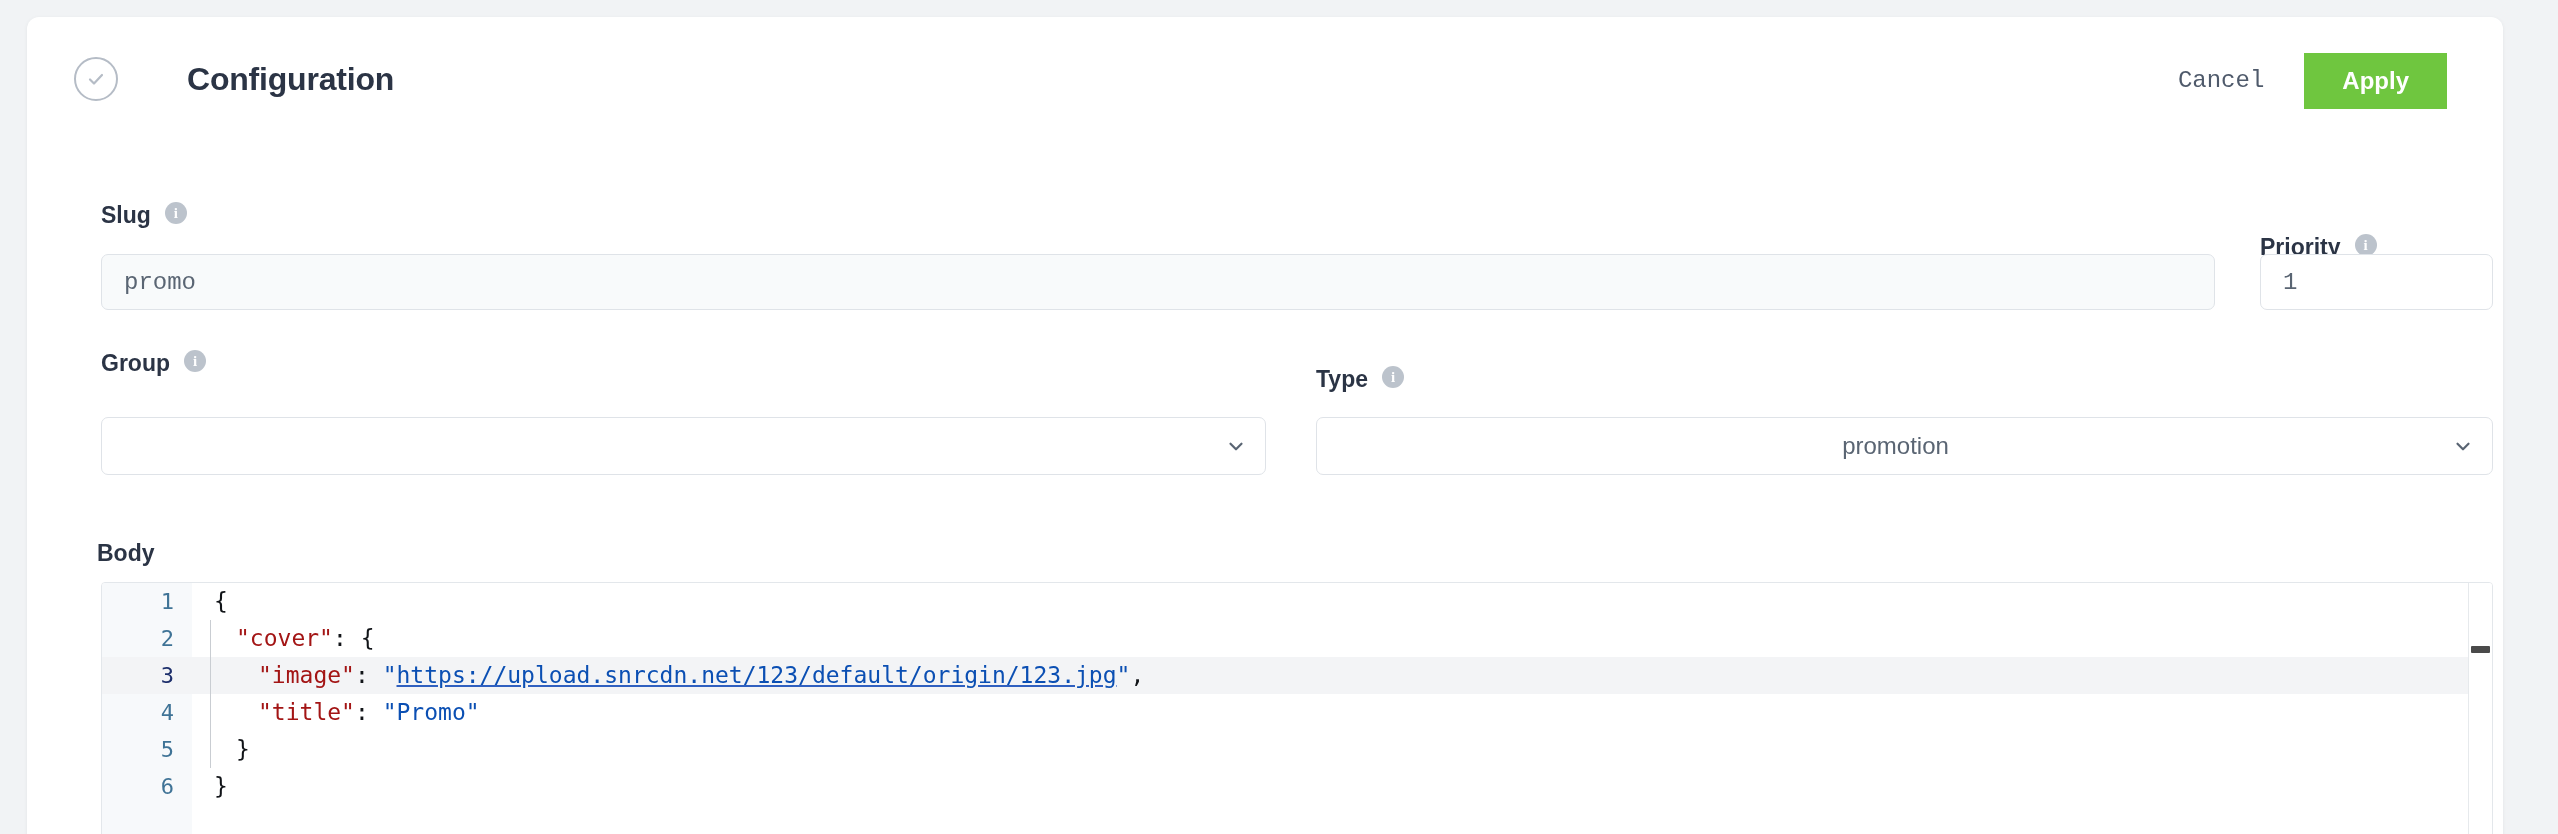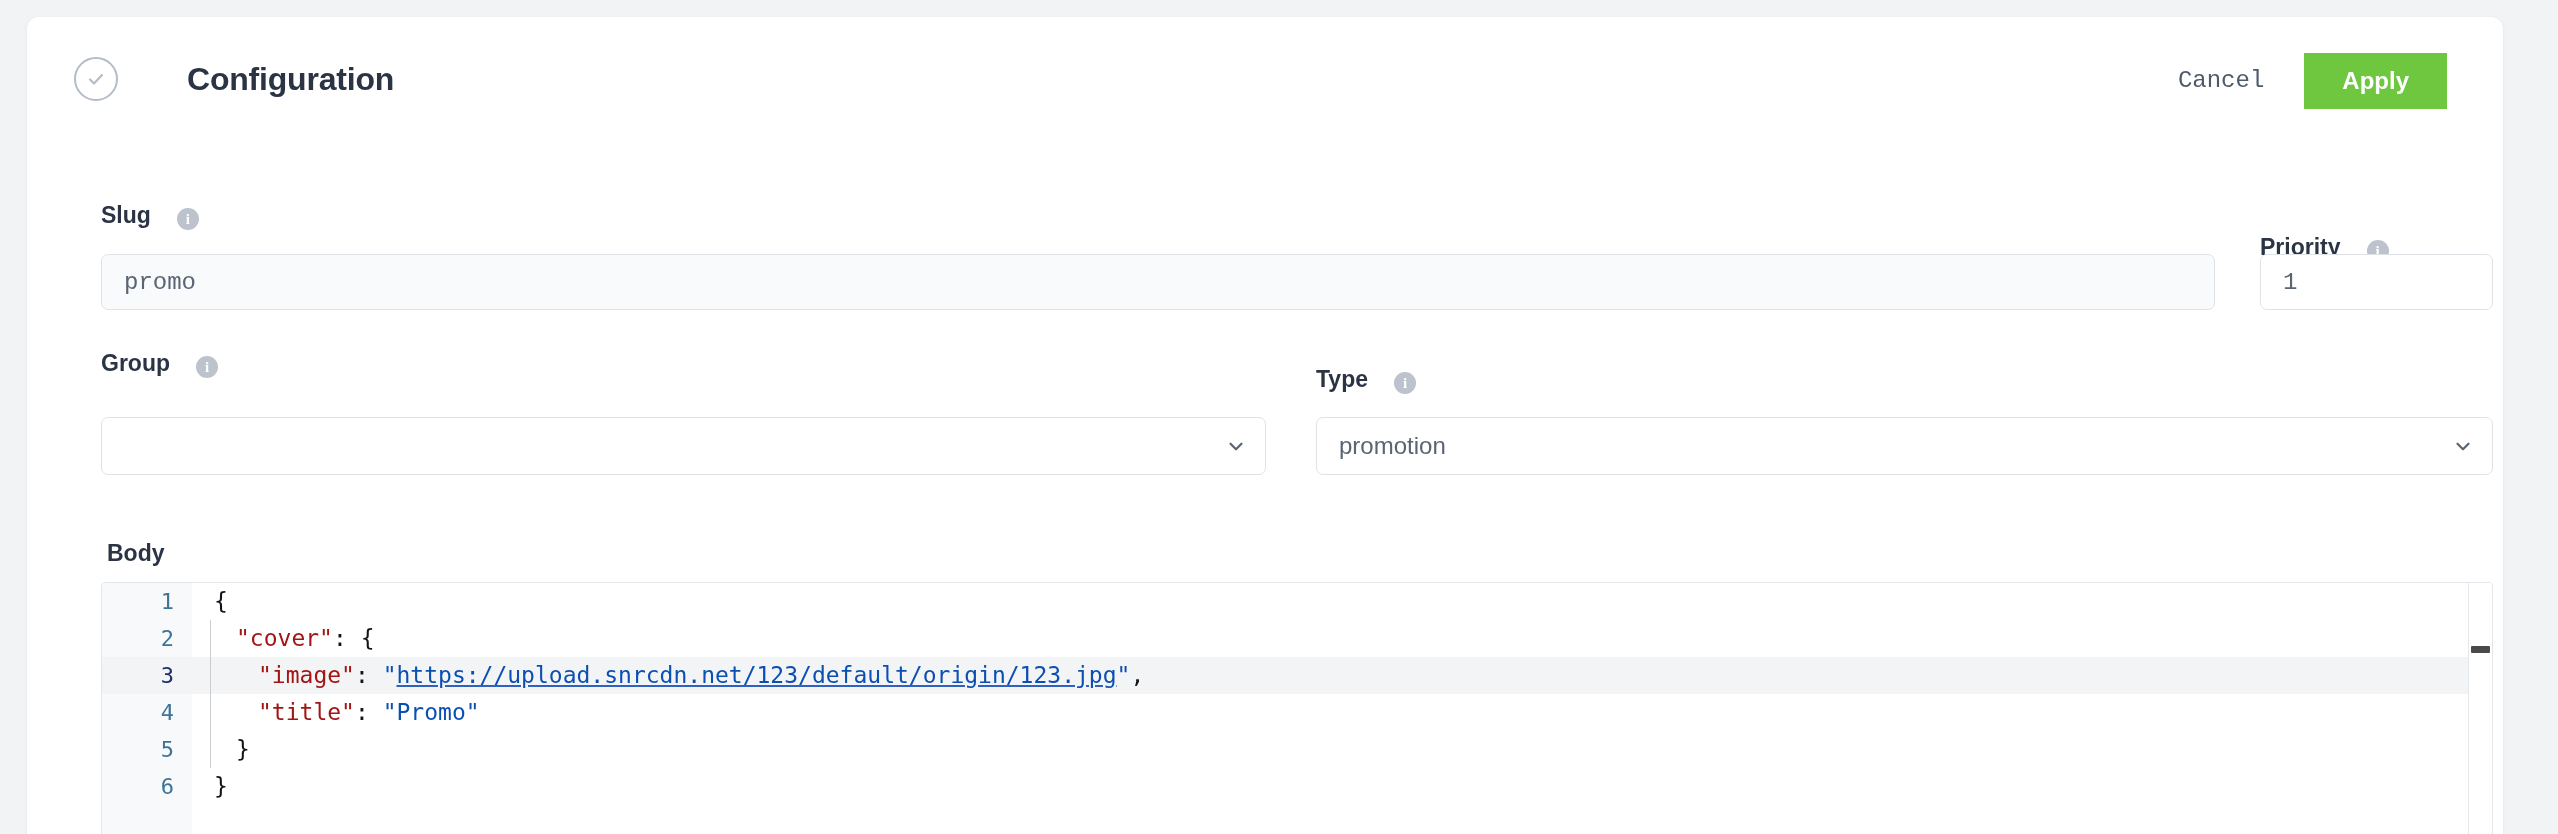--- a/index.html
+++ b/index.html
@@ -70,21 +70,21 @@
     border-radius: 0;
     padding: 0 38px; height: 56px;
     cursor: pointer;
     line-height: 56px;
   }
 
   
   .field-label {
     font-size: 23px; font-weight: 700;
     color: #2b3445;
-    display: inline-flex; align-items: flex-end; gap: 26px;
+    display: inline-flex; align-items: flex-start; gap: 14px;
     line-height: 28px;
   }
   .info-icon {
     width: 22px; height: 22px;
     border-radius: 50%;
     background: #bcc3cc;
     color: #ffffff;
     font-size: 15px; font-weight: 700;
     display: inline-flex; align-items: center; justify-content: center;
     font-family: "Liberation Serif", serif;
@@ -123,33 +123,34 @@
 
   .select-box {
     position: absolute;
     height: 58px;
     border: 1px solid #dfe3e8;
     border-radius: 7px;
     background: #ffffff;
     display: flex; align-items: center;
     padding: 0 18px 0 22px;
     cursor: pointer;
+    text-align: center;
   }
   .select-group { left: 74px; top: 400px; width: 1165px; }
   .select-type  { left: 1289px; top: 400px; width: 1177px; }
   .select-value {
     flex: 1;
     font-size: 24px;
     color: #5a6573;
     white-space: nowrap; overflow: hidden;
   }
   .chevron { width: 22px; height: 22px; flex: none; }
 
   
-  .body-label { position: absolute; left: 80px; top: 522px; }
+  .body-label { position: absolute; left: 70px; top: 522px; }
   .body-label .field-label { font-weight: 700; }
 
   .editor {
     position: absolute;
     left: 74px; top: 565px;
     width: 2392px; height: 265px;
     background: #ffffff;
     border: 1px solid #e3e7eb;
     border-top: 1px solid #e3e7eb;
     border-radius: 4px 4px 0 0;

